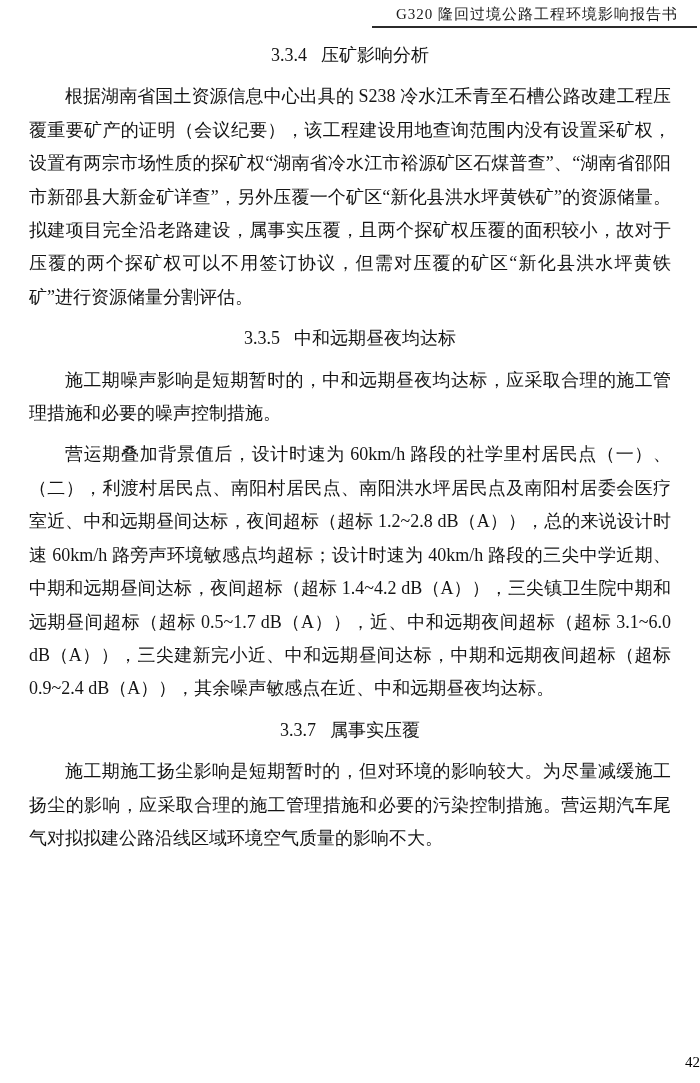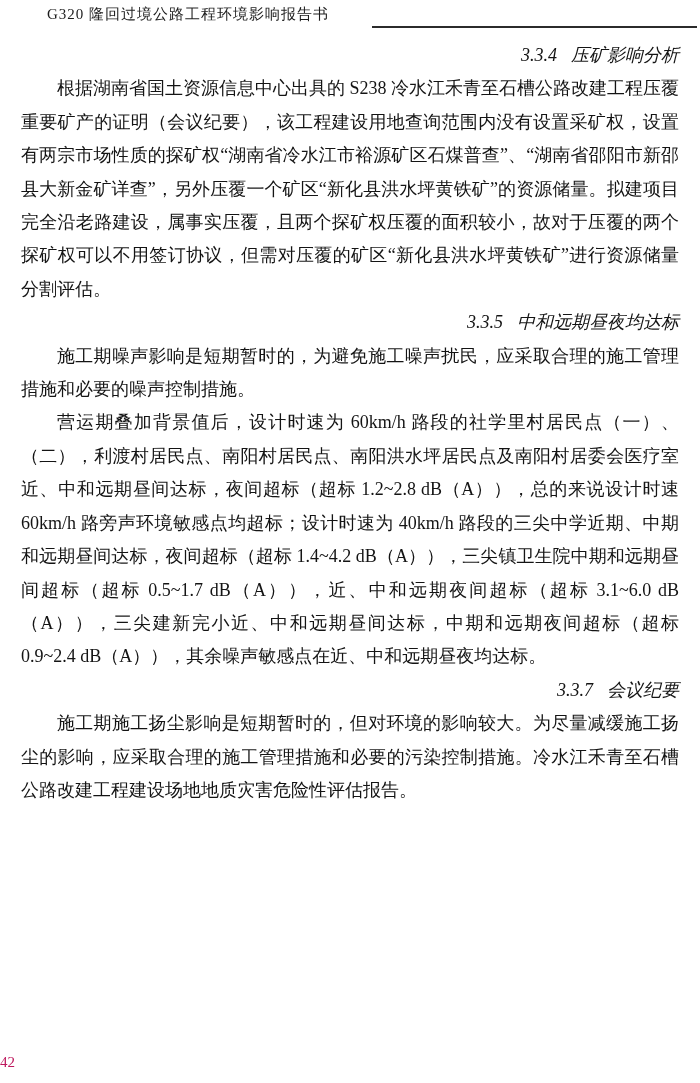--- a/index.html
+++ b/index.html
@@ -14,59 +14,58 @@
     margin: 0 auto;
     background: #ffffff;
     color: #141414;
     font-family: "Liberation Serif", "DejaVu Serif", serif;
     overflow: hidden;
   }
   .header {
     padding-top: 5px;
   }
   .header-title {
+    text-align: right;
     padding-right: 22px;
     font-size: 15px;
     letter-spacing: 1px;
     color: #1c1c1c;
-    margin-left: 47px;
   }
   .header-rule {
     margin-left: 372px;
     margin-right: 3px;
     margin-top: 2px;
     height: 0;
     border-top: 2px solid #2b2b2b;
   }
   .content {
     padding: 11px 21px 0 21px;
     font-size: 18px;
     line-height: 33.4px;
     text-align: justify;
   }
   .sec-heading {
-    text-align: right;
-    font-style: italic;
+    text-align: center;
   }
   .sec-num {
     display: inline-block;
     margin-right: 14px;
   }
   .para {
-    margin: 0;
+    margin: 8px;
     text-indent: 2em;
   }
   .page-footer {
     position: absolute;
     left: 0;
     right: 0;
     bottom: 12px;
-    text-align: left;
+    text-align: right;
     font-size: 15px;
-    color: #be185d;
+    color: #000000;
   }
 </style>
 </head>
 <body>
 
 <div class="page">
 
   <div class="header">
     <div class="header-title">G320 隆回过境公路工程环境影响报告书</div>
     <div class="header-rule"></div>
@@ -76,27 +75,27 @@
 
     <div class="sec-heading">
       <span class="sec-num">3.3.4</span><span class="sec-title">压矿影响分析</span>
     </div>
     <p class="para">根据湖南省国土资源信息中心出具的 S238 冷水江禾青至石槽公路改建工程压覆重要矿产的证明（会议纪要），该工程建设用地查询范围内没有设置采矿权，设置有两宗市场性质的探矿权“湖南省冷水江市裕源矿区石煤普查”、“湖南省邵阳市新邵县大新金矿详查”，另外压覆一个矿区“新化县洪水坪黄铁矿”的资源储量。拟建项目完全沿老路建设，属事实压覆，且两个探矿权压覆的面积较小，故对于压覆的两个探矿权可以不用签订协议，但需对压覆的矿区“新化县洪水坪黄铁矿”进行资源储量分割评估。</p>
 
     <div class="sec-heading">
       <span class="sec-num">3.3.5</span><span class="sec-title">中和远期昼夜均达标</span>
     </div>
 
-    <p class="para">施工期噪声影响是短期暂时的，为避免施工噪声扰民，应采取合理的施工管理措施和必要的噪声控制措施。</p>
+    <p class="para">施工期噪声影响是短期暂时的，中和远期昼夜均达标，应采取合理的施工管理措施和必要的噪声控制措施。</p>
     <p class="para">营运期叠加背景值后，设计时速为 60km/h 路段的社学里村居民点（一）、（二），利渡村居民点、南阳村居民点、南阳洪水坪居民点及南阳村居委会医疗室近、中和远期昼间达标，夜间超标（超标 1.2~2.8 dB（A）），总的来说设计时速 60km/h 路旁声环境敏感点均超标；设计时速为 40km/h 路段的三尖中学近期、中期和远期昼间达标，夜间超标（超标 1.4~4.2 dB（A）），三尖镇卫生院中期和远期昼间超标（超标 0.5~1.7 dB（A）），近、中和远期夜间超标（超标 3.1~6.0 dB（A）），三尖建新完小近、中和远期昼间达标，中期和远期夜间超标（超标 0.9~2.4 dB（A）），其余噪声敏感点在近、中和远期昼夜均达标。</p>
 
     <div class="sec-heading">
-      <span class="sec-num">3.3.7</span><span class="sec-title">会议纪要</span>
+      <span class="sec-num">3.3.7</span><span class="sec-title">属事实压覆</span>
     </div>
-    <p class="para">施工期施工扬尘影响是短期暂时的，但对环境的影响较大。为尽量减缓施工扬尘的影响，应采取合理的施工管理措施和必要的污染控制措施。冷水江禾青至石槽公路改建工程建设场地地质灾害危险性评估报告。</p>
+    <p class="para">施工期施工扬尘影响是短期暂时的，但对环境的影响较大。为尽量减缓施工扬尘的影响，应采取合理的施工管理措施和必要的污染控制措施。营运期汽车尾气对拟拟建公路沿线区域环境空气质量的影响不大。</p>
 
   </div>
 
   <div class="page-footer">
     <span>42</span>
   </div>
 
 </div>
 
 </body></html>

